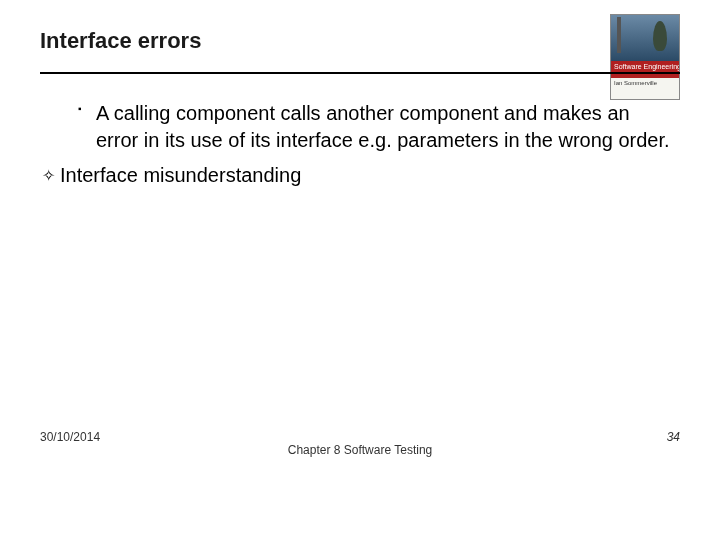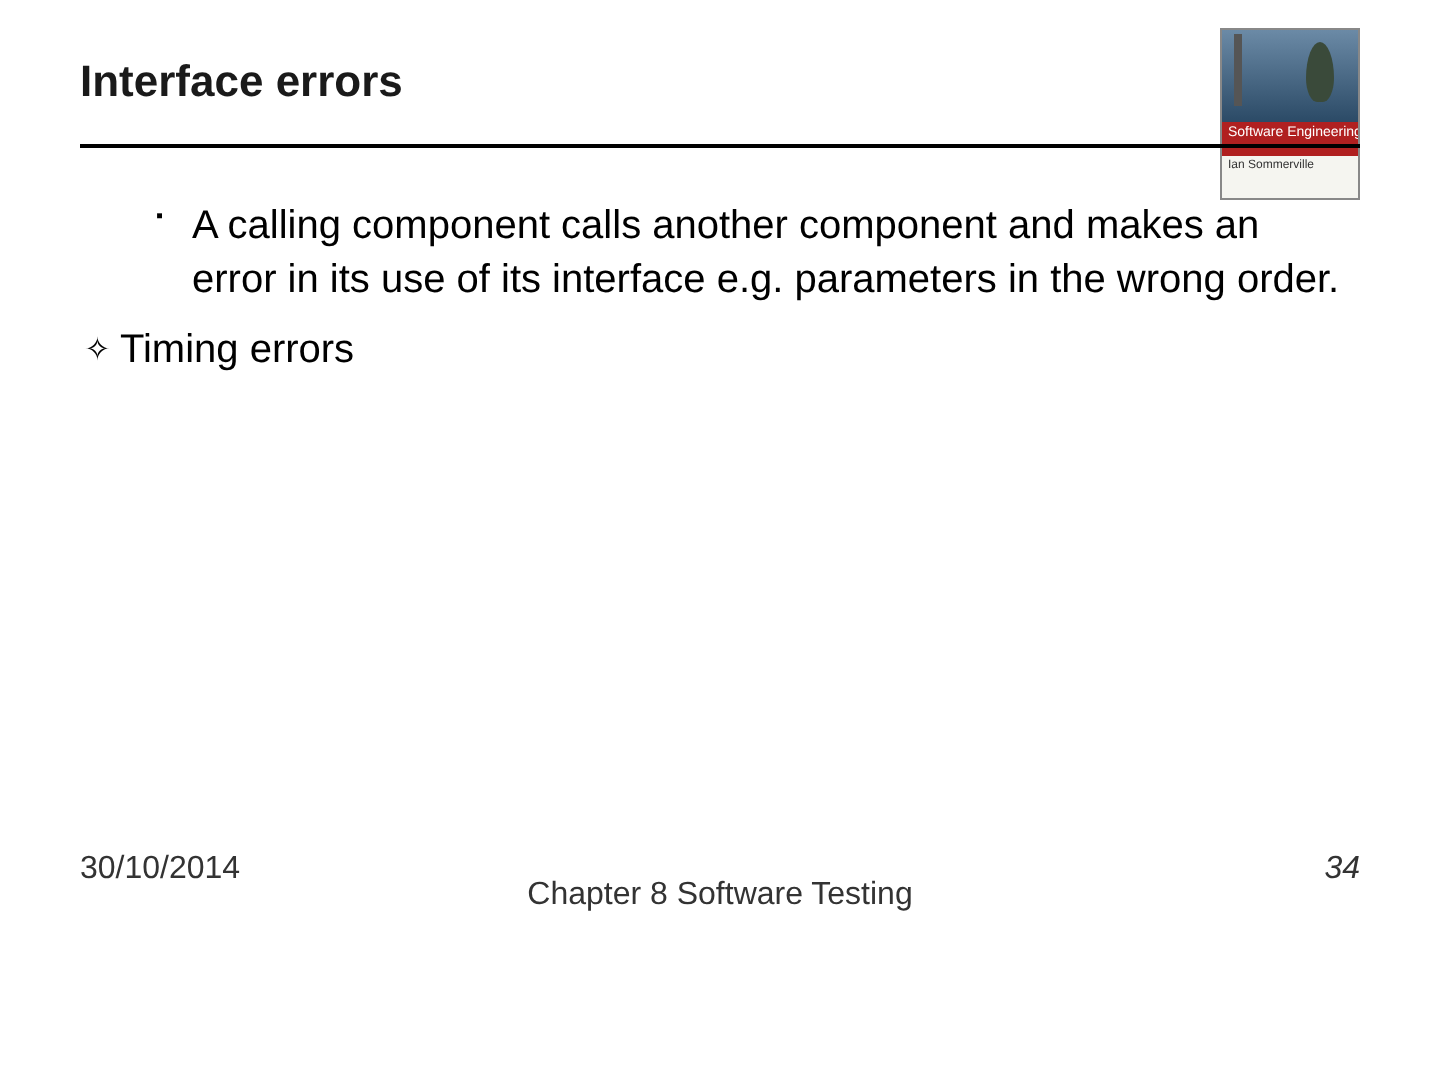--- a/index.html
+++ b/index.html
@@ -115,21 +115,21 @@
     position: absolute;
     left: -18px;
     top: 2px;
     font-size: 10px;
   }
   .footer {
     position: absolute;
     left: 40px;
     right: 40px;
     bottom: 20px;
-    font-size: 16px;
+    font-size: 12px;
     color: #333;
     display: flex;
     justify-content: space-between;
     align-items: baseline;
   }
   .footer .center {
     position: absolute;
     left: 0;
     right: 0;
     text-align: center;
@@ -156,24 +156,24 @@
 
   <div class="header">
     <h1 class="title">Interface errors</h1>
     <hr class="title-rule">
   </div>
 
   <div class="content">
 
     <div class="lvl2">A calling component calls another component and makes an error in its use of its interface e.g. parameters in the wrong order.</div>
 
+    <div class="lvl1">
+      <span class="bullet">✧</span><span>Interface misunderstanding</span>
+    </div>
 
-    <div class="lvl1">
-      <span class="bullet">✧</span><span>Timing errors</span>
-    </div>
 
   </div>
 
   <div class="footer">
     <span>30/10/2014</span>
     <span class="center">Chapter 8 Software Testing</span>
     <span class="page">34</span>
   </div>
 
 </div>

